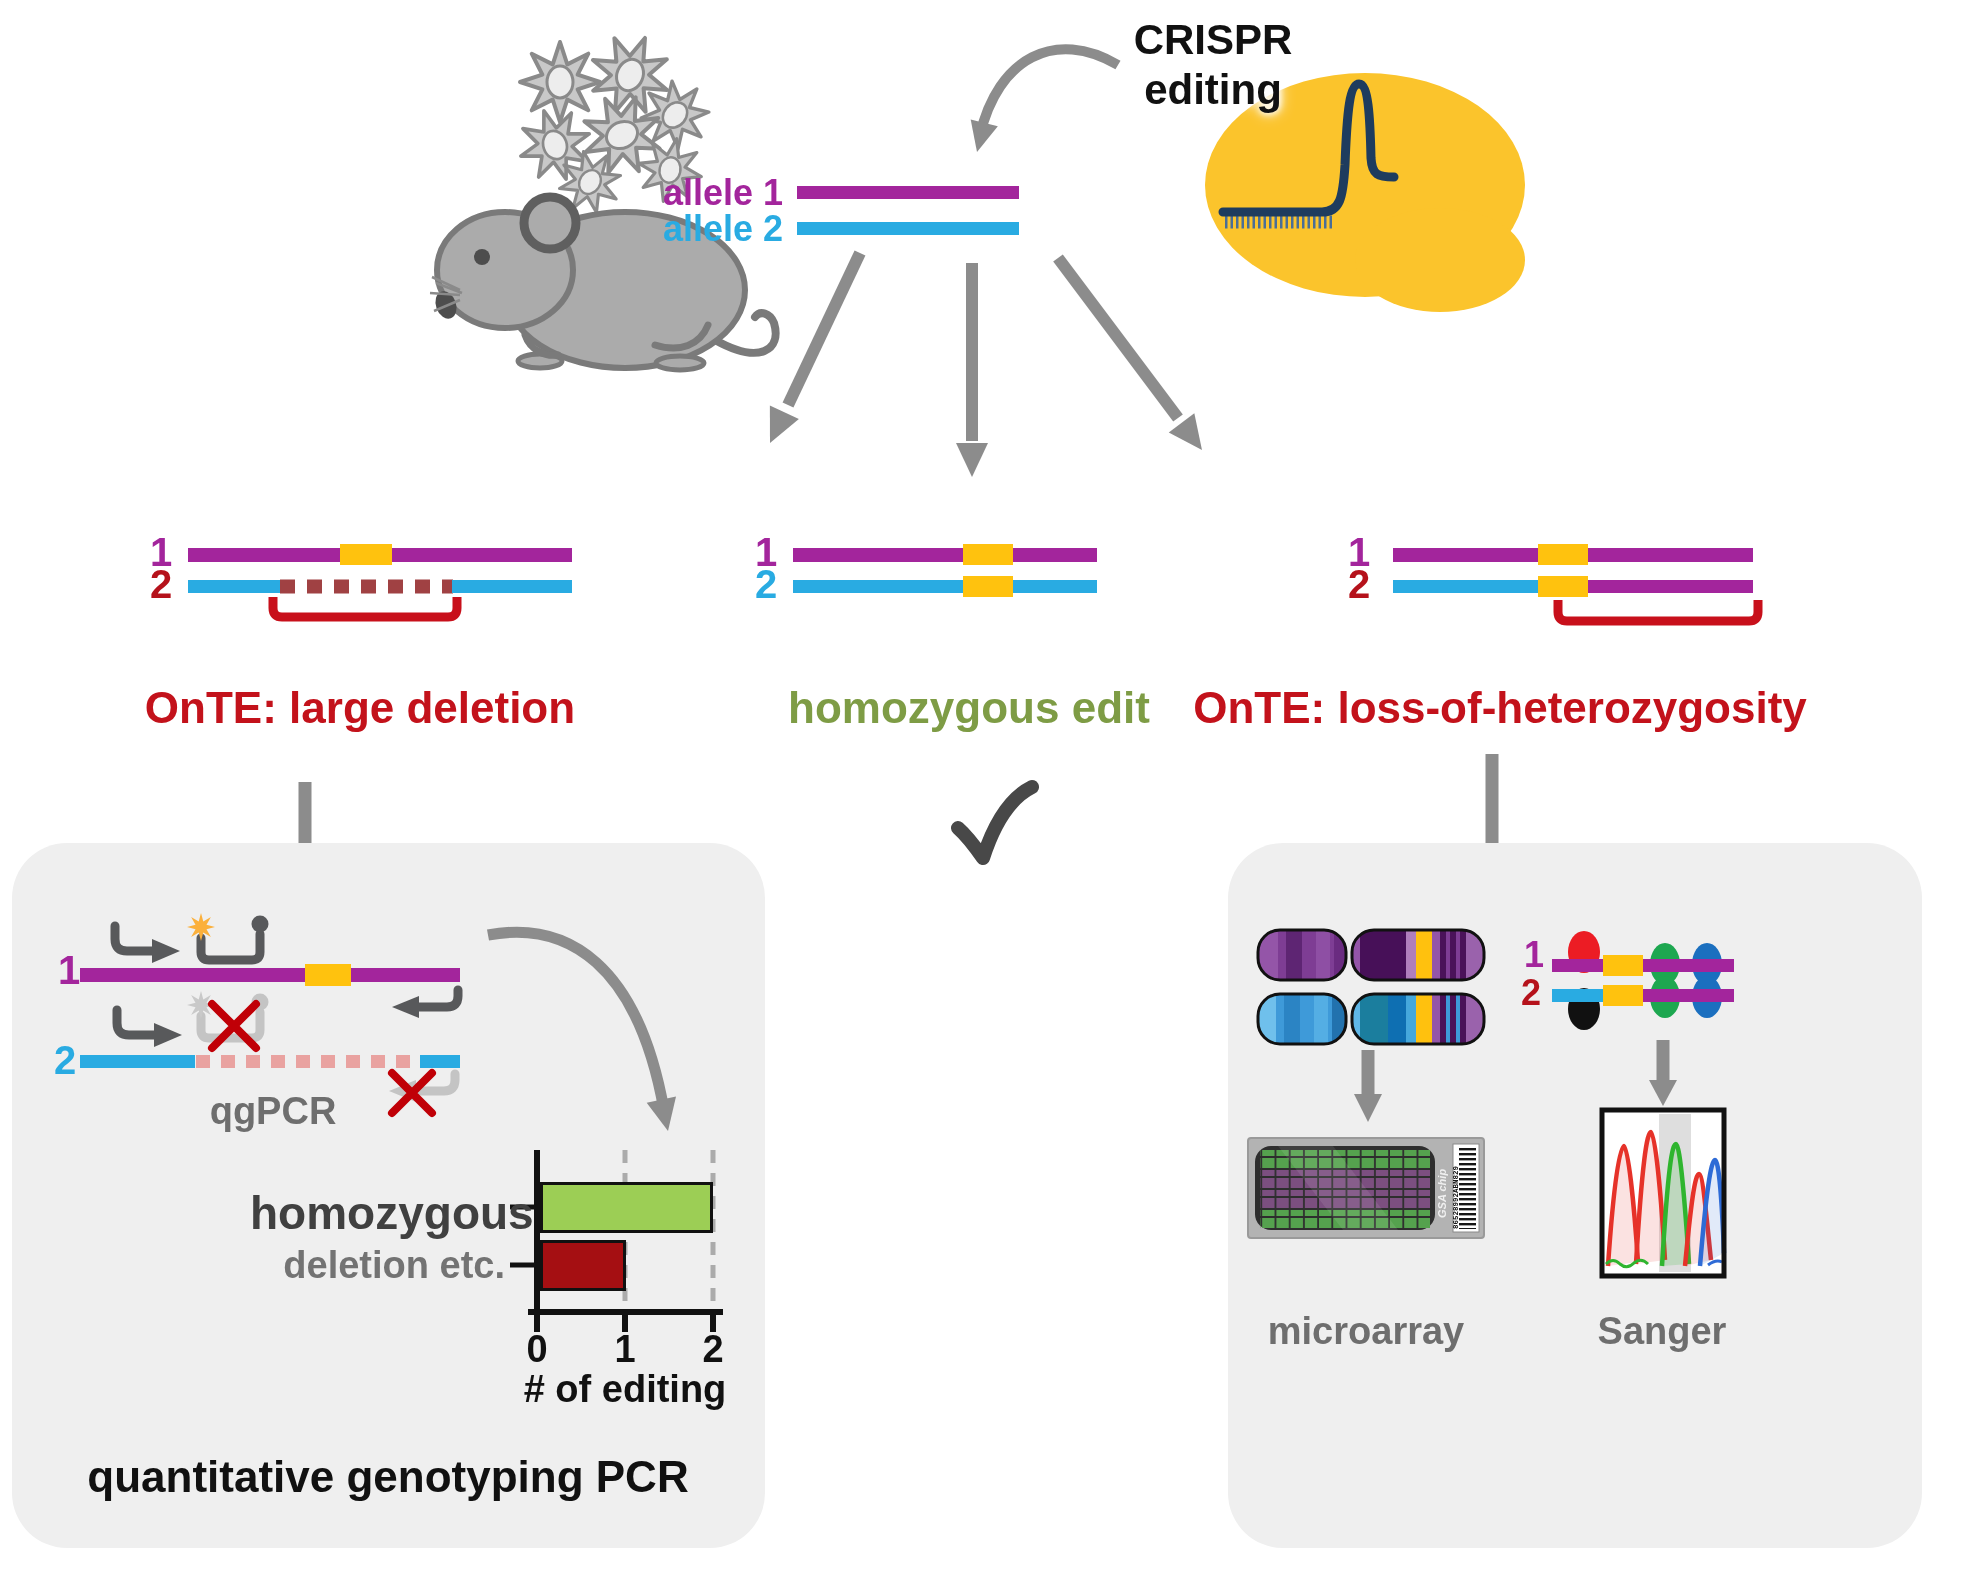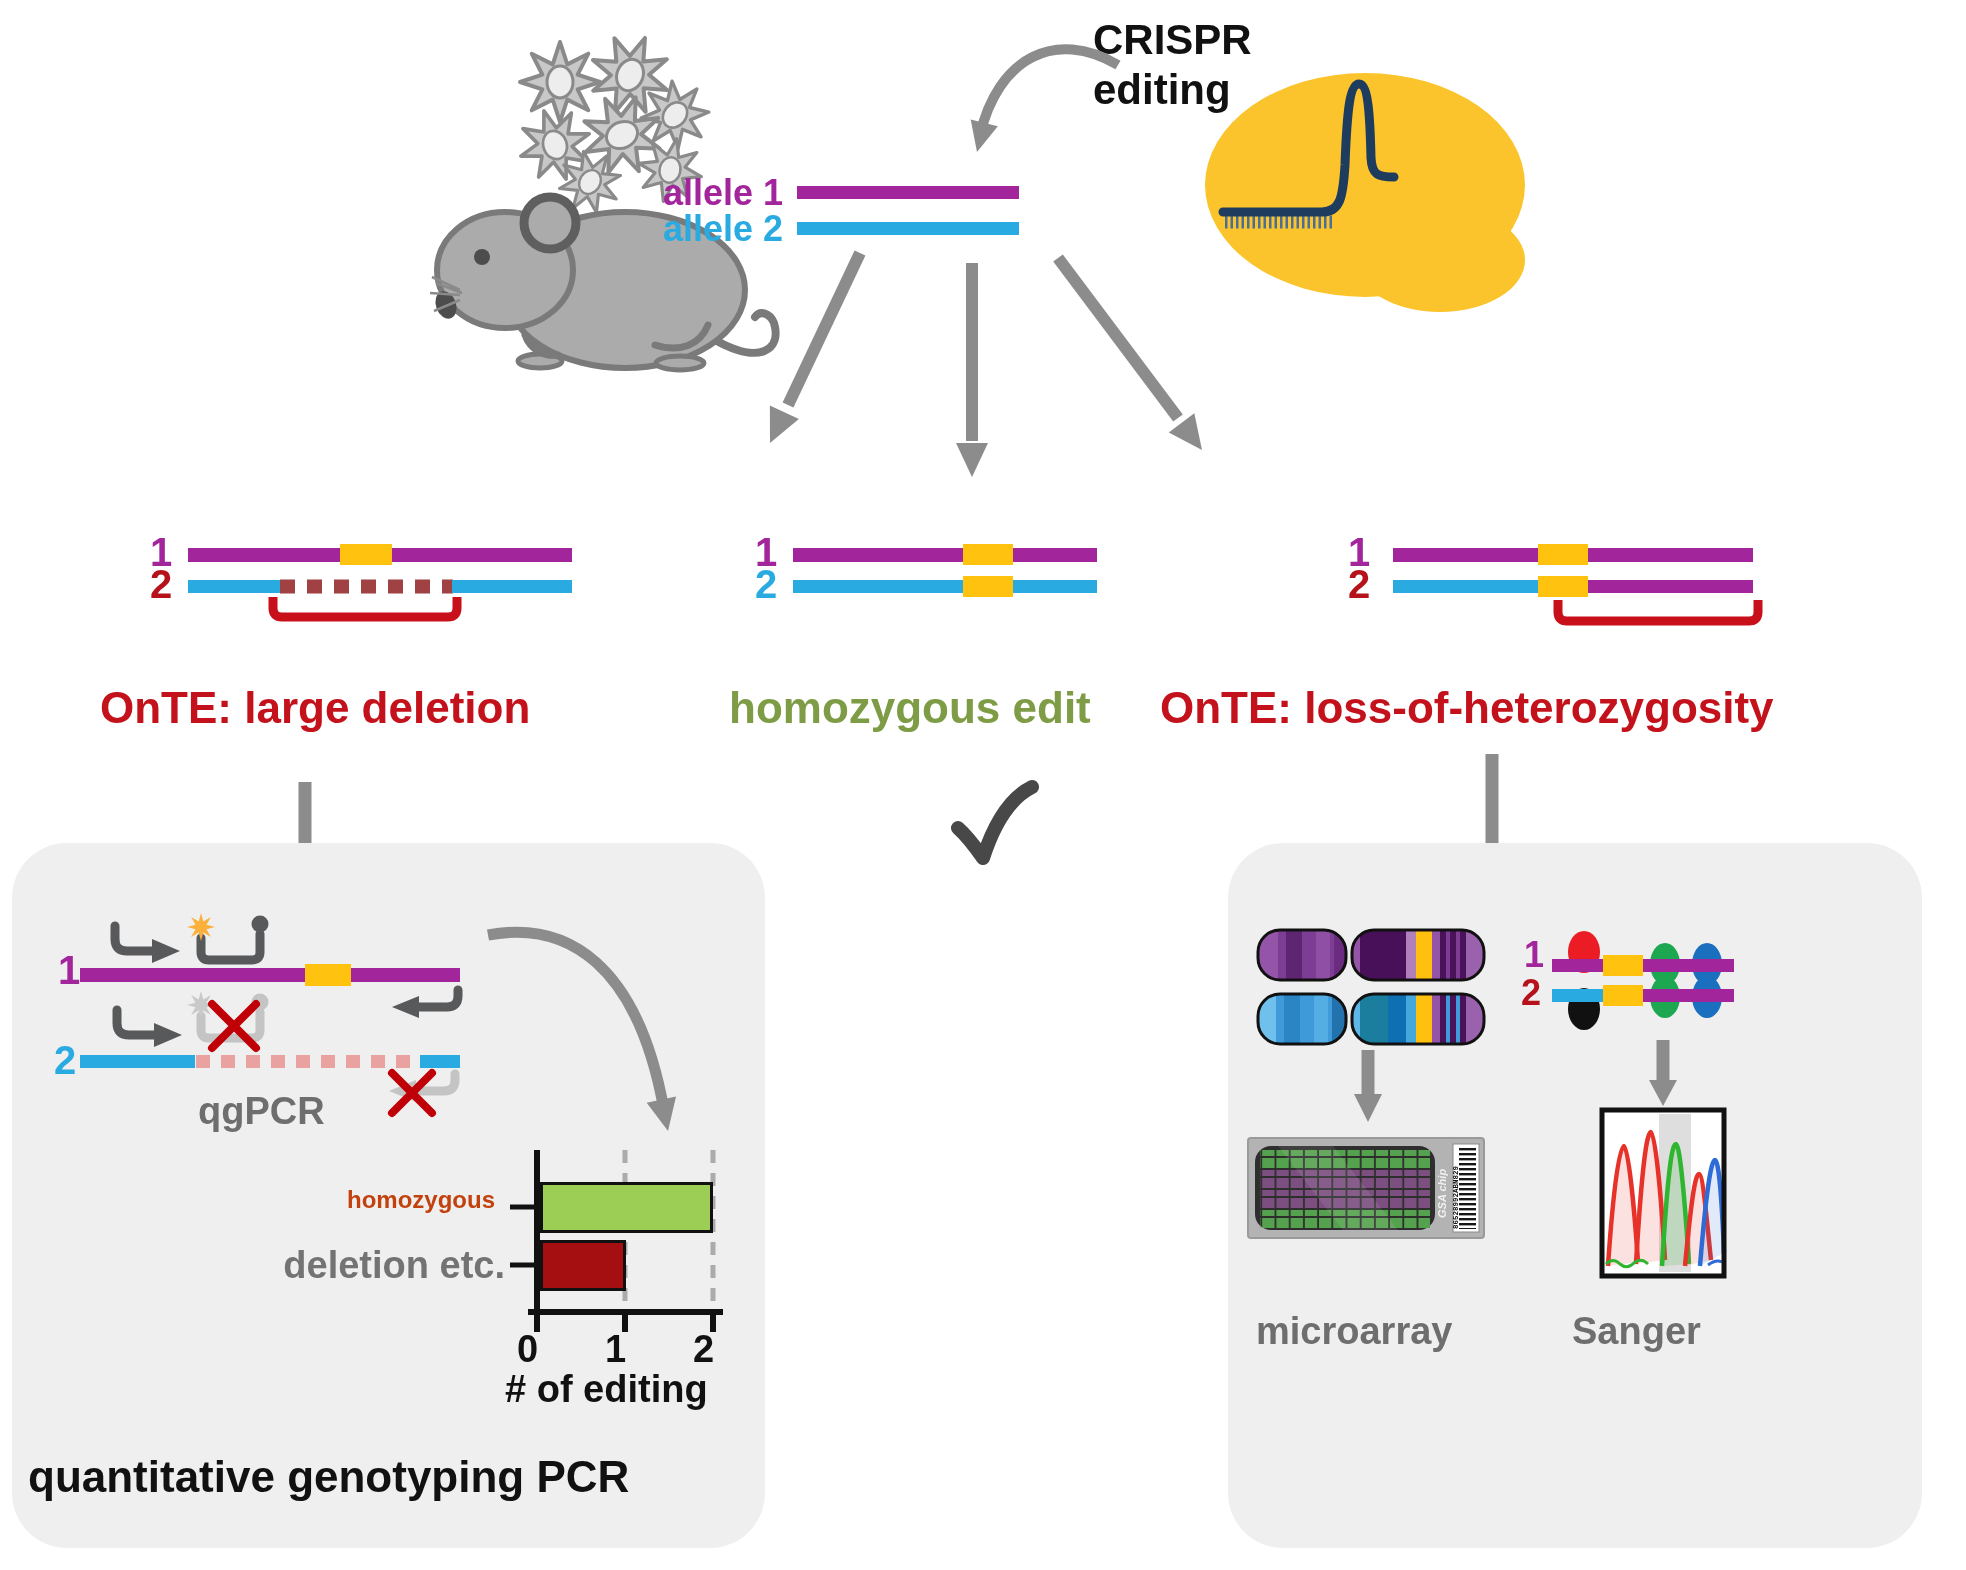--- a/index.html
+++ b/index.html
@@ -1,20 +1,20 @@
 <!DOCTYPE html>
 <html><head>
 <meta charset="utf-8">
 <style>
   html,body{margin:0;padding:0;background:#fff;}
   #canvas{position:relative;width:1966px;height:1570px;background:#ffffff;overflow:hidden;
           font-family:"Liberation Sans",sans-serif;font-weight:bold;}
   .abs{position:absolute;}
   .t{position:absolute;white-space:nowrap;}
-  .ctr{}
+  .ctr{text-align:center;}
   .rgt{text-align:right;}
   .panel{position:absolute;background:#EFEFEF;border-radius:55px;}
   .rect{position:absolute;}
   .glow{text-shadow:0 0 6px #fff,0 0 10px #fff,0 0 16px #fff;}
   svg{display:block;overflow:visible;}
 </style>
 </head>
 <body>
 
 <div id="canvas">
@@ -201,21 +201,21 @@
   <div class="rect" style="left:540px;top:1240px;width:80px;height:45px;background:#A50F12;border:3px solid #111;"></div>
   <svg class="abs" style="left:505px;top:1145px;" width="230" height="220" viewBox="0 0 230 220">
     <line x1="32" y1="5" x2="32" y2="170" stroke="#111" stroke-width="6"></line>
     <line x1="23" y1="167" x2="218" y2="167" stroke="#111" stroke-width="6"></line>
     <line x1="32" y1="167" x2="32" y2="187" stroke="#111" stroke-width="6"></line>
     <line x1="120" y1="167" x2="120" y2="187" stroke="#111" stroke-width="6"></line>
     <line x1="208" y1="167" x2="208" y2="187" stroke="#111" stroke-width="6"></line>
     <line x1="5" y1="62" x2="32" y2="62" stroke="#111" stroke-width="5"></line>
     <line x1="5" y1="120" x2="32" y2="120" stroke="#111" stroke-width="5"></line>
   </svg>
-  <div class="t rgt" style="left:250px;top:1186px;width:245px;font-size:24px;color:#c2410c;">homozygous</div>
+  <div class="t rgt" style="left:250px;top:1186px;width:245px;font-size:46px;color:#404040;">homozygous</div>
   <div class="t rgt" style="left:260px;top:1244px;width:245px;font-size:38px;color:#737373;">deletion etc.</div>
   <div class="t ctr" style="left:517px;top:1328px;width:40px;font-size:38px;color:#111;">0</div>
   <div class="t ctr" style="left:605px;top:1328px;width:40px;font-size:38px;color:#111;">1</div>
   <div class="t ctr" style="left:693px;top:1328px;width:40px;font-size:38px;color:#111;">2</div>
   <div class="t ctr" style="left:505px;top:1368px;width:240px;font-size:38px;color:#111;"># of editing</div>
 
   <div class="t ctr" style="left:28px;top:1452px;width:720px;font-size:44px;color:#111;">quantitative genotyping PCR</div>
 
   <div class="panel" style="left:1228px;top:843px;width:694px;height:705px;"></div>
 

